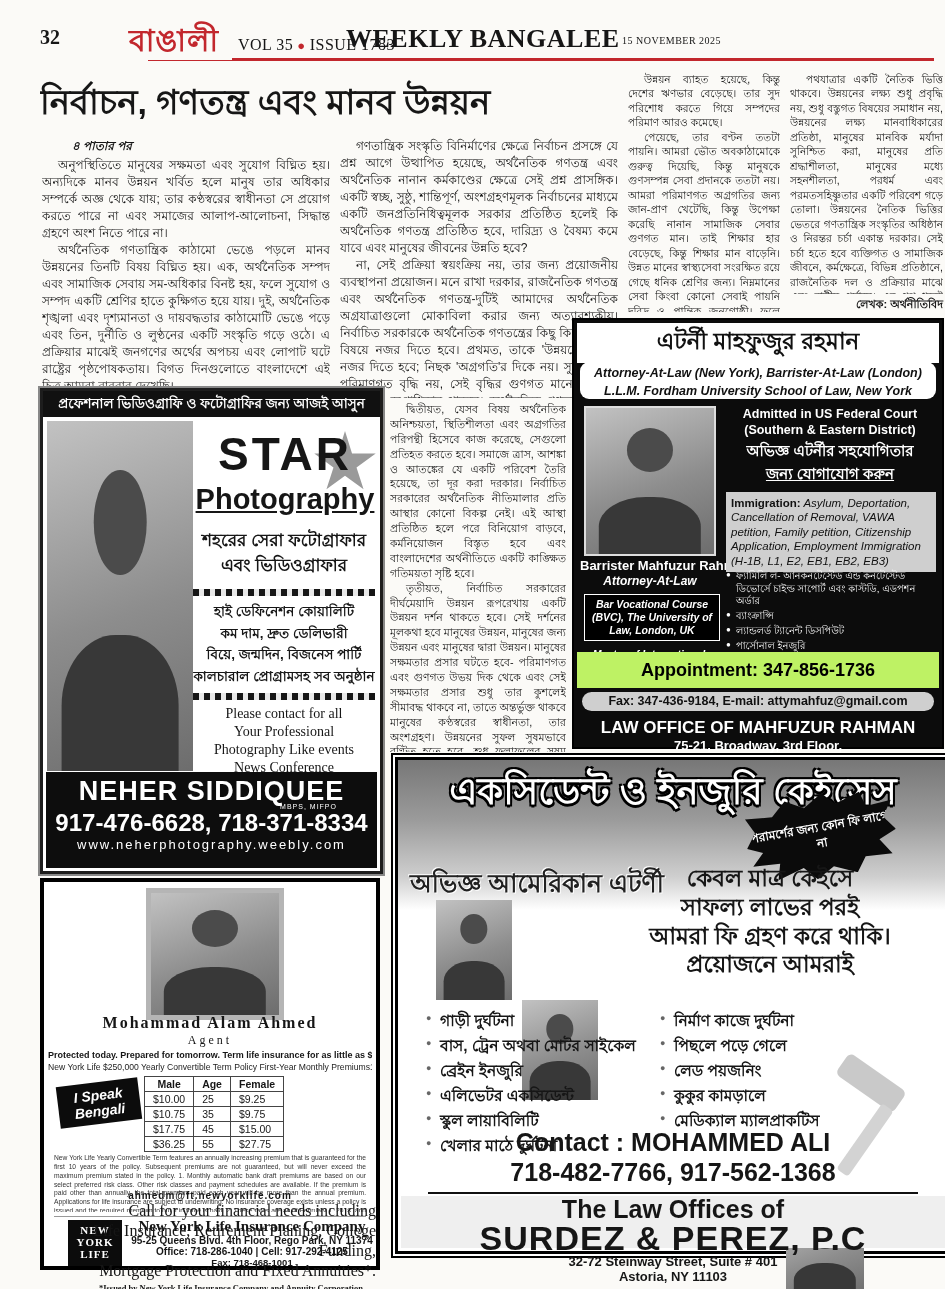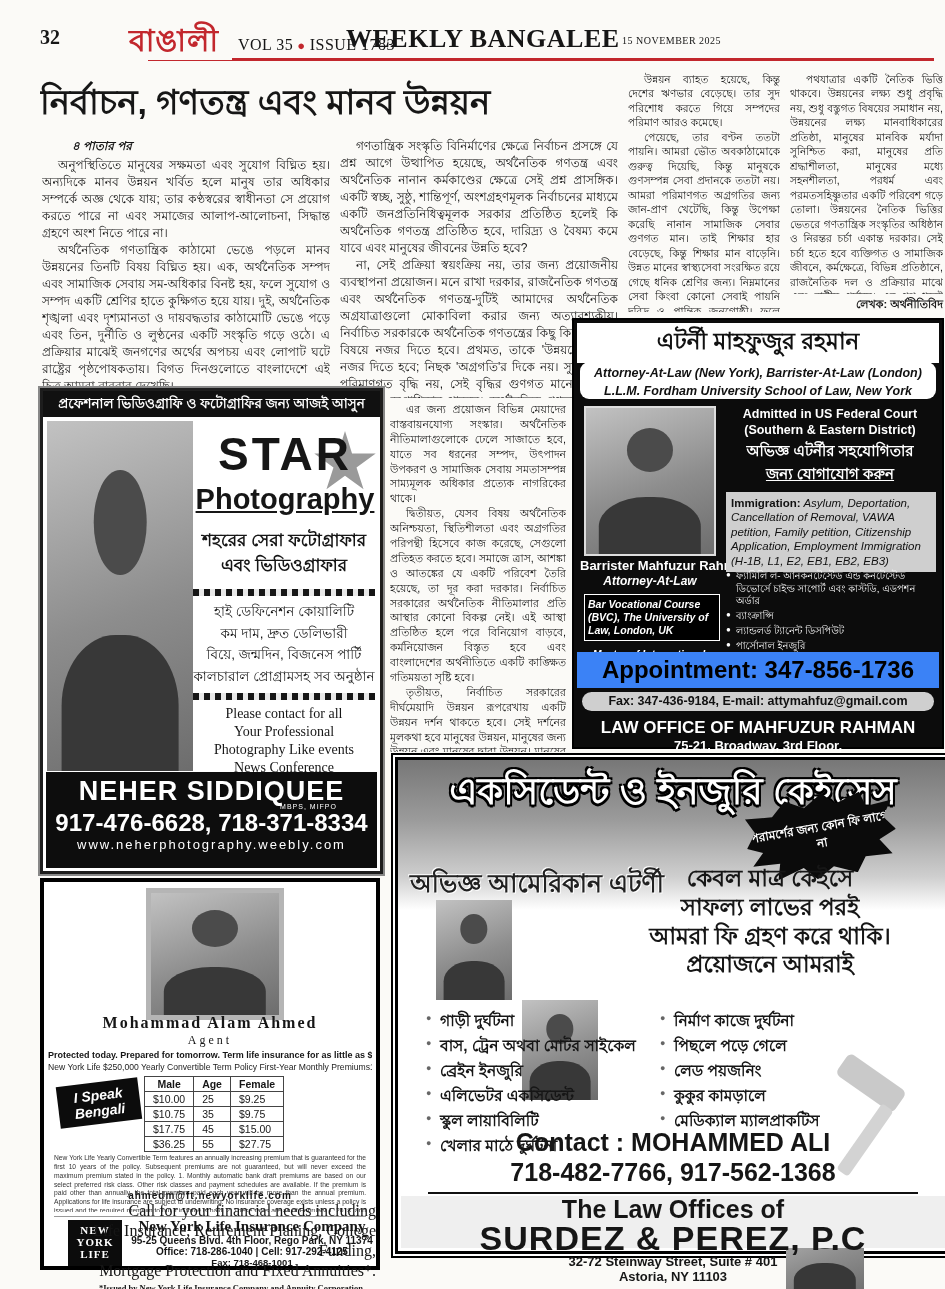--- a/index.html
+++ b/index.html
@@ -38,54 +38,54 @@
   .ap-banner{left:0;top:0;right:0;height:26px;background:#111;color:#fff;font-size:13.5px;font-weight:bold;
      text-align:center;line-height:26px;white-space:nowrap;overflow:hidden;}
   .ap-photo{left:4px;top:30px;width:146px;height:350px;}
   .ap-star{left:270px;top:40px;width:64px;height:64px;background:#9a9a9a;
      clip-path:polygon(50% 0%,61% 35%,98% 35%,68% 57%,79% 91%,50% 70%,21% 91%,32% 57%,2% 35%,39% 35%);}
   .ap-brand1{left:152px;top:36px;width:180px;text-align:center;font-size:46px;font-weight:900;letter-spacing:3px;}
   .ap-brand2{left:150px;top:92px;width:184px;text-align:center;font-size:29px;font-weight:900;text-decoration:underline;}
   .ap-tag{left:150px;top:138px;width:182px;text-align:center;font-size:17px;font-weight:900;line-height:1.45;}
   .strip{height:7px;background:repeating-linear-gradient(90deg,#161616 0 6px,#e8e8e8 6px 11px);}
   .ap-strip1{left:150px;top:198px;width:182px;}
-  .ap-feats{left:150px;top:210px;width:182px;text-align:center;font-size:13.5px;font-weight:normal;line-height:1.6;}
+  .ap-feats{left:150px;top:210px;width:182px;text-align:center;font-size:13.5px;font-weight:bold;line-height:1.6;}
   .ap-feats p{margin:0;text-indent:0;}
   .ap-strip2{left:150px;top:302px;width:182px;}
   .ap-contact{left:150px;top:314px;width:182px;text-align:center;font-size:14px;line-height:1.28;
      font-family:"Liberation Serif",serif;}
   .ap-contact p{margin:0;text-indent:0;}
   .ap-footer{left:3px;right:3px;bottom:3px;height:96px;background:#0d0d0d;color:#fff;text-align:center;}
   .ap-name{font-size:27px;font-weight:900;letter-spacing:1px;line-height:30px;margin-top:4px;}
   .ap-cred{font-size:7px;letter-spacing:1px;display:block;margin-top:-3px;text-align:right;padding-right:40px;}
   .ap-phones{font-size:24px;font-weight:900;line-height:26px;}
   .ap-site{font-size:13px;letter-spacing:2px;line-height:18px;}
   
   .ad-att{left:572px;top:318px;width:368px;height:427px;background:#0c0c0c;border:2px solid #000;color:#fff;}
   .at-title{left:3px;top:3px;right:3px;height:40px;background:#fff;color:#111;font-size:23px;font-weight:900;
      text-align:center;line-height:36px;white-space:nowrap;overflow:hidden;}
   .at-sub{left:6px;top:42px;right:6px;height:37px;background:#fff;color:#111;border-radius:9px;
      font-size:12.5px;font-weight:bold;font-style:italic;text-align:center;line-height:1.4;padding-top:3px;box-sizing:border-box;}
   .at-photo{left:10px;top:86px;width:128px;height:146px;border:2px solid #ddd;}
   .at-cap1{left:6px;top:238px;width:140px;font-size:13px;font-weight:bold;text-align:center;white-space:nowrap;}
   .at-cap2{left:6px;top:254px;width:140px;font-size:12px;font-style:italic;font-weight:bold;text-align:center;}
   .at-box1{left:10px;top:274px;width:128px;border:1px solid #fff;background:#000;padding:3px;
-     font-size:10.5px;font-weight:bold;font-style:italic;line-height:1.25;}
+     font-size:10.5px;font-weight:bold;font-style:italic;text-align:center;line-height:1.25;}
   .at-box2{left:6px;top:328px;width:138px;font-size:10.5px;font-weight:bold;font-style:italic;
      text-align:center;line-height:1.25;}
   .at-adm{left:150px;top:86px;width:212px;font-size:12.5px;font-weight:bold;text-align:center;line-height:1.3;}
   .at-bn{left:150px;top:120px;width:212px;font-size:15px;font-weight:bold;text-align:center;line-height:1.5;}
   .at-bn .u{text-decoration:underline;}
   .at-imm{left:152px;top:172px;width:200px;background:#cfcfcf;color:#111;padding:4px 5px;
      font-size:11.5px;line-height:1.25;font-style:italic;}
   .at-imm b{font-style:normal;}
   .at-srv{left:152px;top:250px;width:208px;font-size:9.8px;line-height:1.3;}
   .at-srv p{margin:0 0 2px 10px;text-indent:0;position:relative;}
   .at-srv p::before{content:"●";position:absolute;left:-10px;top:0;font-size:8px;}
-  .at-appt{left:3px;top:332px;right:3px;height:36px;background:#3b82f6;color:#000;font-size:24px;font-weight:900;
+  .at-appt{left:3px;top:332px;right:3px;height:36px;background:#bef264;color:#000;font-size:18px;font-weight:900;
      text-align:center;line-height:36px;white-space:nowrap;overflow:hidden;}
   .at-fax{left:8px;top:372px;right:8px;height:19px;background:#cfcfcf;color:#111;border-radius:10px;
      font-size:12.5px;font-weight:bold;text-align:center;line-height:19px;white-space:nowrap;overflow:hidden;}
   .at-off1{left:0;top:398px;width:100%;font-size:17px;font-weight:900;text-align:center;white-space:nowrap;}
   .at-off2{left:0;top:418px;width:100%;font-size:13px;font-weight:bold;text-align:center;}
   .at-off3{left:0;top:433px;width:100%;font-size:13px;font-weight:bold;text-align:center;}
   
   .ad-acc{left:395px;top:757px;width:550px;height:491px;background:#fff;border:3px solid #000;
      box-shadow:0 0 0 2px #fff,0 0 0 4px #000;}
   .ac-photo{left:0;top:0;right:0;height:150px;
@@ -176,21 +176,20 @@
       <p>উন্নয়ন ব্যাহত হয়েছে, কিন্তু দেশের ঋণভার বেড়েছে। তার সুদ পরিশোধ করতে গিয়ে সম্পদের পরিমাণ আরও কমেছে।</p>
       <p>পেয়েছে, তার বণ্টন ততটা পায়নি। আমরা ভৌত অবকাঠামোকে গুরুত্ব দিয়েছি, কিন্তু মানুষকে গুণসম্পন্ন সেবা প্রদানকে ততটা নয়। আমরা পরিমাণগত অগ্রগতির জন্য জান-প্রাণ খেটেছি, কিন্তু উপেক্ষা করেছি নানান সামাজিক সেবার গুণগত মান। তাই শিক্ষার হার বেড়েছে, কিন্তু শিক্ষার মান বাড়েনি। উন্নত মানের স্বাস্থ্যসেবা সংরক্ষিত রয়ে গেছে ধনিক শ্রেণির জন্য। নিম্নমানের সেবা কিংবা কোনো সেবাই পায়নি দরিদ্র ও প্রান্তিক জনগোষ্ঠী। ফলে অসমতা আর বৈষম্য আরও বেড়েছে। এমন একটি অবস্থায় স্বাভাবিকভাবে কাঙ্ক্ষিত মানবসম্পদ আমরা গড়ে তুলতে পারিনি। ফলে একদিকে যেমন আমাদের প্রবৃদ্ধি ক্ষতিগ্রস্ত হয়েছে, তেমনি বেড়েছে কর্মহীনতা এবং জাতীয় আয়ে শ্রমের ভাগ ৪২ শতাংশের বেশি ওঠেনি, যুক্তরাষ্ট্রে যেটা ৬২ শতাংশ।</p>
     </div>
 
   <div class="abs col c34" style="left:790px;top:72px;width:153px;height:222px;">
       <p>পথযাত্রার একটি নৈতিক ভিত্তি থাকবে। উন্নয়নের লক্ষ্য শুধু প্রবৃদ্ধি নয়, শুধু বস্তুগত বিষয়ের সমাধান নয়, উন্নয়নের লক্ষ্য মানবাধিকারের প্রতিষ্ঠা, মানুষের মানবিক মর্যাদা সুনিশ্চিত করা, মানুষের প্রতি শ্রদ্ধাশীলতা, মানুষের মধ্যে সহনশীলতা, পরধর্ম এবং পরমতসহিষ্ণুতার একটি পরিবেশ গড়ে তোলা। উন্নয়নের নৈতিক ভিত্তির ভেতরে গণতান্ত্রিক সংস্কৃতির অধিষ্ঠান ও নিরন্তর চর্চা একান্ত দরকার। সেই চর্চা হতে হবে ব্যক্তিগত ও সামাজিক জীবনে, কর্মক্ষেত্রে, বিভিন্ন প্রতিষ্ঠানে, রাজনৈতিক দল ও প্রক্রিয়ার মাঝে এবং রাষ্ট্রীয় পর্যায়ে। এর পথ ধরেই পরিহার করতে হবে সন্ত্রাস এবং সহিংসতা।</p>
     </div>
   <div class="abs byline" style="left:790px;top:296px;width:153px;">লেখক: অর্থনীতিবিদ</div>
 
   <div class="abs col c34" style="left:390px;top:402px;width:176px;height:350px;font-size:10.8px;">
-      <p>এর জন্য প্রয়োজন বিভিন্ন মেয়াদের বাস্তবায়নযোগ্য সংস্কার। অর্থনৈতিক নীতিমালাগুলোকে ঢেলে সাজাতে হবে, যাতে সব ধরনের সম্পদ, উৎপাদন উপকরণ ও সামাজিক সেবায় সমতাসম্পন্ন সাম্যমূলক অধিকার প্রত্যেক নাগরিকের থাকে।</p>
       <p>দ্বিতীয়ত, যেসব বিষয় অর্থনৈতিক অনিশ্চয়তা, স্থিতিশীলতা এবং অগ্রগতির পরিপন্থী হিসেবে কাজ করেছে, সেগুলো প্রতিহত করতে হবে। সমাজে ত্রাস, আশঙ্কা ও আতঙ্কের যে একটি পরিবেশ তৈরি হয়েছে, তা দূর করা দরকার। নির্বাচিত সরকারের অর্থনৈতিক নীতিমালার প্রতি আস্থার কোনো বিকল্প নেই। এই আস্থা প্রতিষ্ঠিত হলে পরে বিনিয়োগ বাড়বে, কর্মনিয়োজন বিস্তৃত হবে এবং বাংলাদেশের অর্থনীতিতে একটি কাঙ্ক্ষিত গতিময়তা সৃষ্টি হবে।</p>
       <p>তৃতীয়ত, নির্বাচিত সরকারের দীর্ঘমেয়াদি উন্নয়ন রূপরেখায় একটি উন্নয়ন দর্শন থাকতে হবে। সেই দর্শনের মূলকথা হবে মানুষের উন্নয়ন, মানুষের জন্য উন্নয়ন এবং মানুষের দ্বারা উন্নয়ন। মানুষের সক্ষমতার প্রসার ঘটতে হবে- পরিমাণগত এবং গুণগত উভয় দিক থেকে এবং সেই সক্ষমতার প্রসার শুধু তার কুশলেই সীমাবদ্ধ থাকবে না, তাতে অন্তর্ভুক্ত থাকবে মানুষের কণ্ঠস্বরের স্বাধীনতা, তার অংশগ্রহণ। উন্নয়নের সুফল সুষমভাবে বণ্টিত হতে হবে- শুধু ফলাফলের সুষম বণ্টন নয়, সুযোগের সমবণ্টনও।</p>
     </div>
 
   <div class="abs ad-photo">
     <div class="abs ap-banner">প্রফেশনাল ভিডিওগ্রাফি ও ফটোগ্রাফির জন্য আজই আসুন</div>
     <div class="abs ap-photo photo"></div>
     <div class="abs ap-star"></div>
     <div class="abs ap-brand1">STAR</div>
     <div class="abs ap-brand2">Photography</div>

